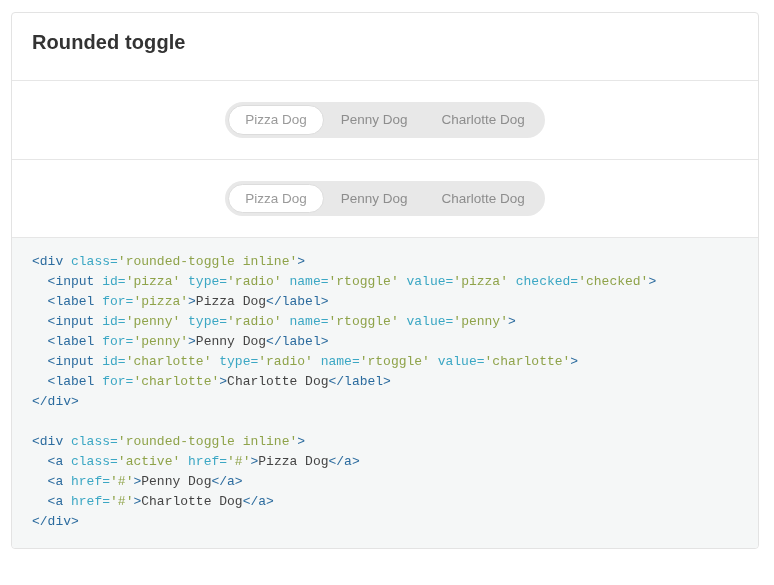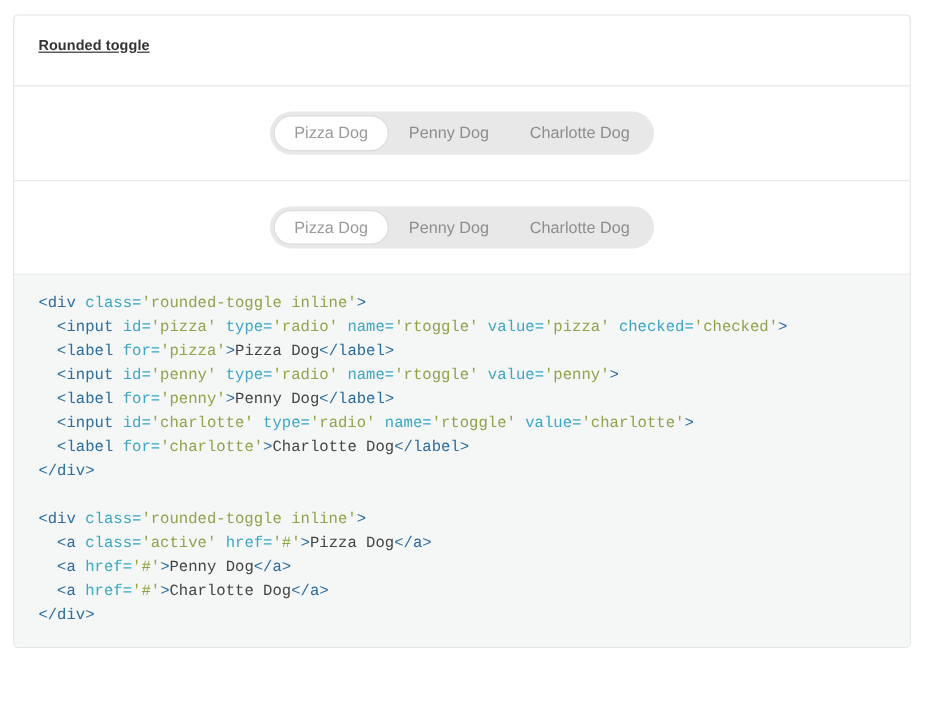--- a/index.html
+++ b/index.html
@@ -26,25 +26,24 @@
     box-sizing: border-box;
   }
 
   
   .card-header {
     padding: 18px 20px 20px 20px;
     border-bottom: 1px solid #e6e6e6;
   }
   .card-title {
     margin: 0 0 6px 0;
-    font-size: 12px;
+    font-size: 20px;
     font-weight: bold;
     color: #333333;
     letter-spacing: 0.1px;
-    text-decoration: underline;
   }
   .card-desc {
     margin: 0;
     font-size: 15px;
     line-height: 1.47;
     color: #555555;
   }
   .inline-code {
     font-family: "Liberation Mono", monospace;
     font-size: 13px;

